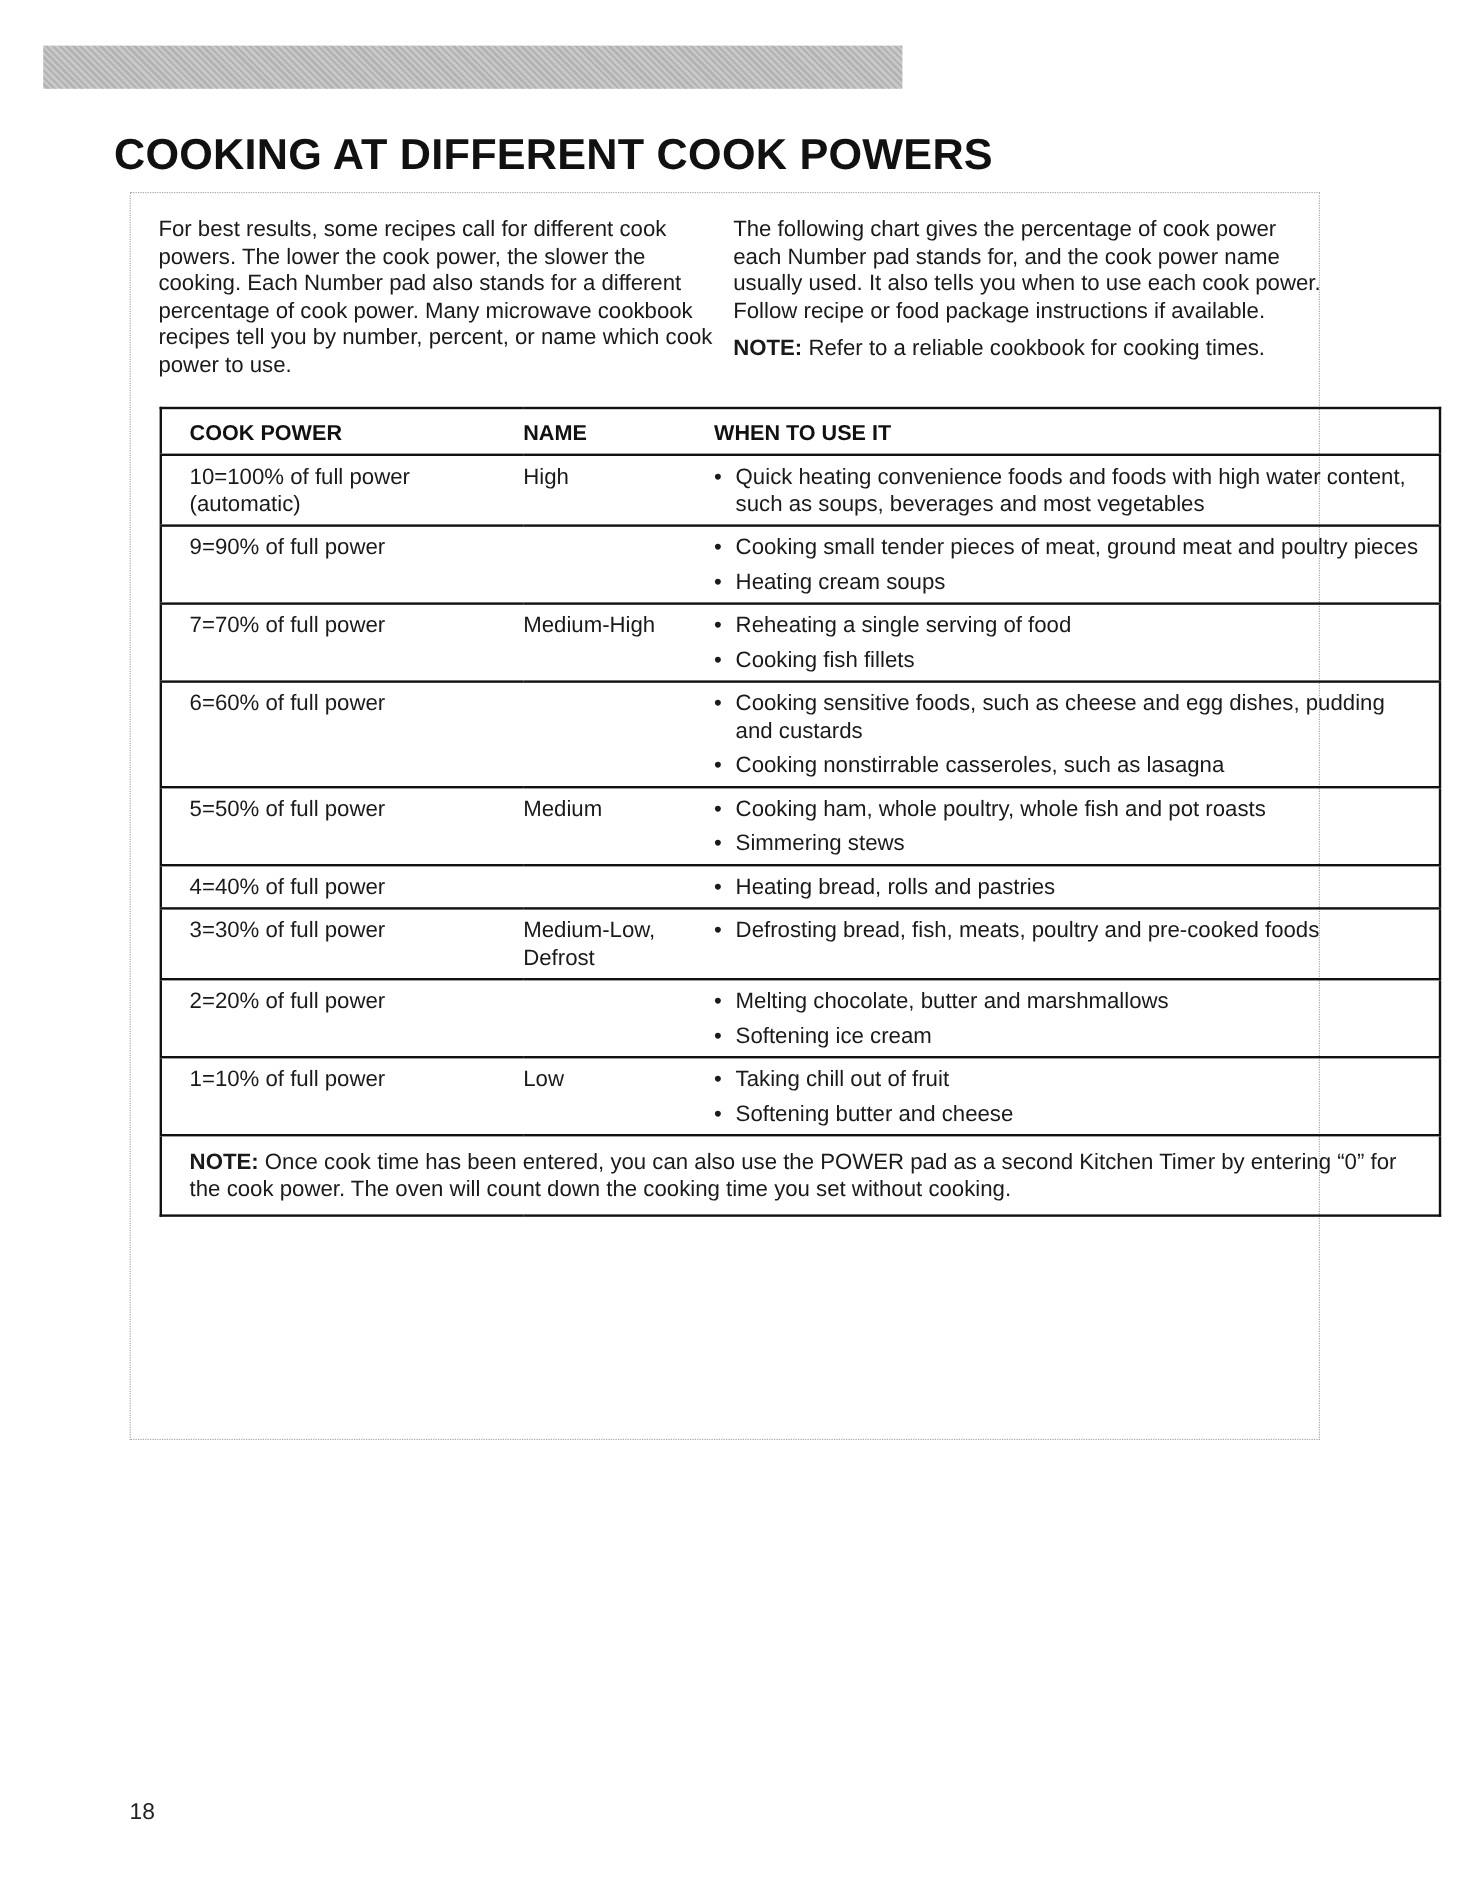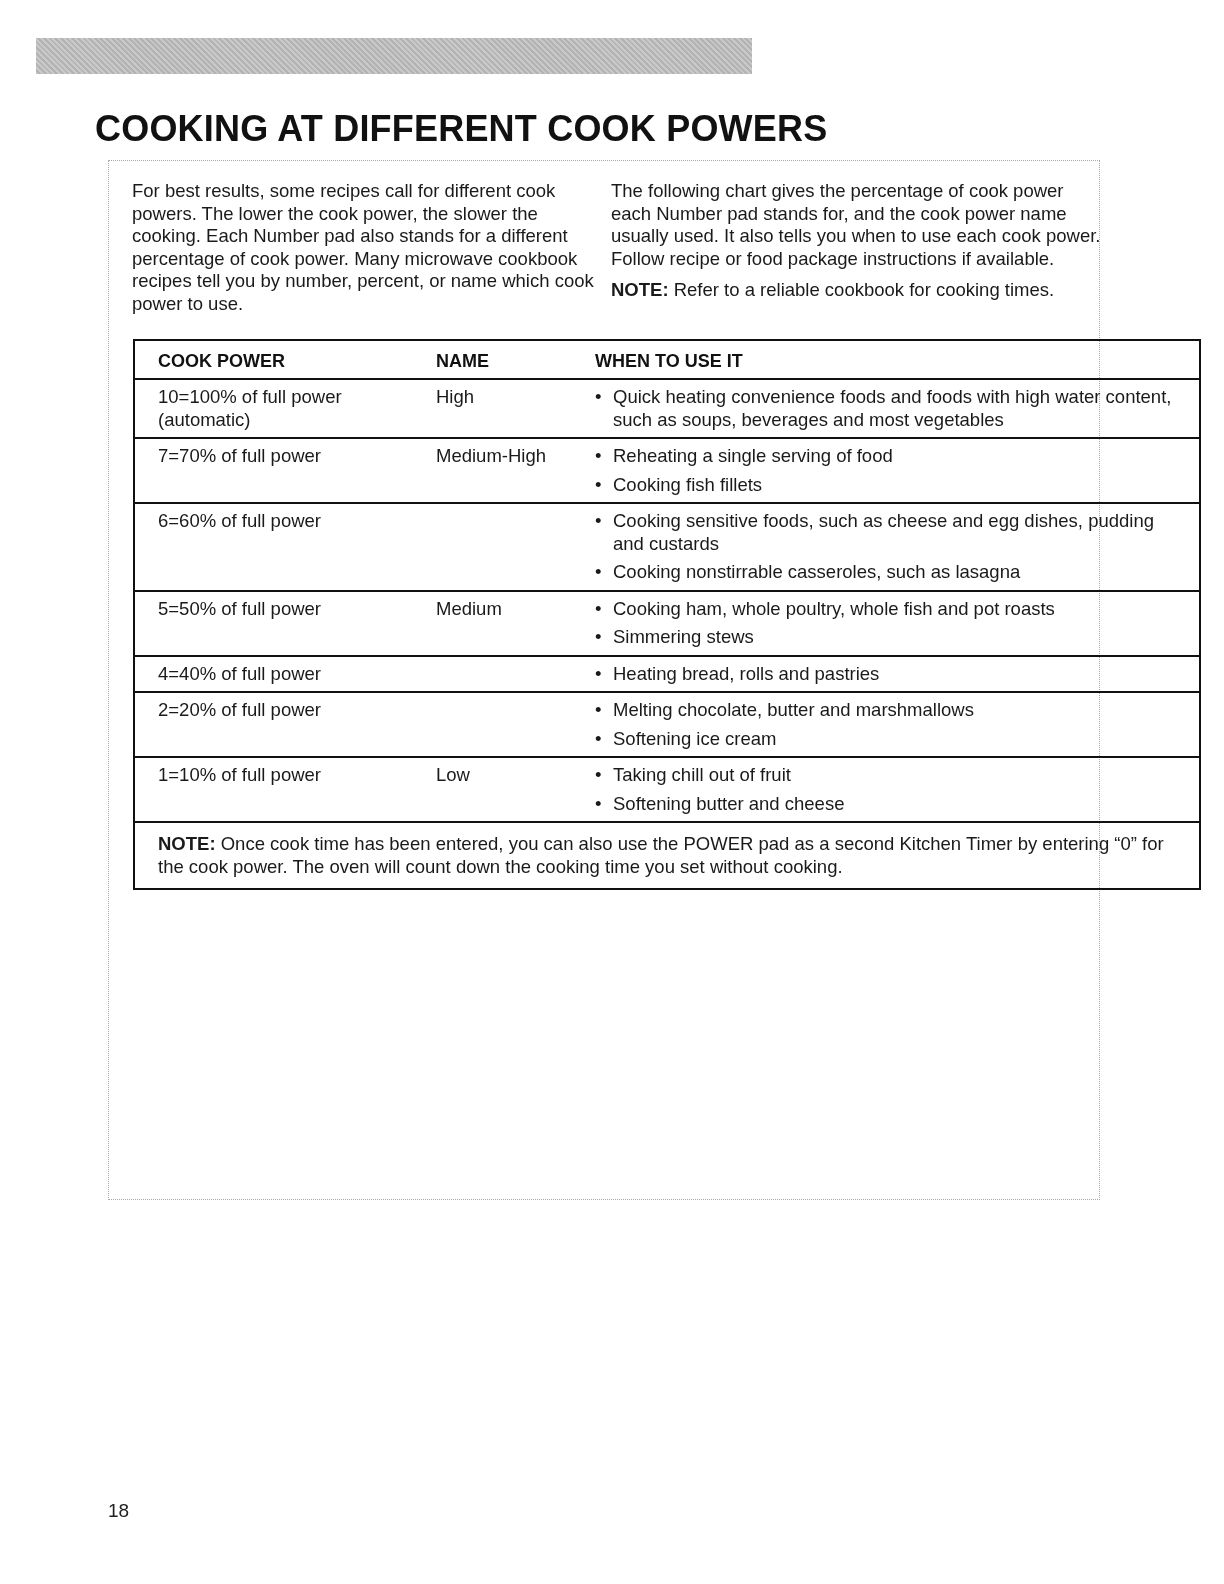--- a/index.html
+++ b/index.html
@@ -62,20 +62,32 @@
           <div>High</div>
         </td>
         <td class="c3">
           <ul class="uses">
             <li>Quick heating convenience foods and foods with high water content, such as soups, beverages and most vegetables</li>
           </ul>
         </td>
       </tr>
       <tr>
         <td class="c1">
+          <div>9=90% of full power</div>
+        </td>
+        <td class="c2"></td>
+        <td class="c3">
+          <ul class="uses">
+            <li>Cooking small tender pieces of meat, ground meat and poultry pieces</li>
+            <li>Heating cream soups</li>
+          </ul>
+        </td>
+      </tr>
+      <tr>
+        <td class="c1">
           <div>7=70% of full power</div>
         </td>
         <td class="c2">
           <div>Medium-High</div>
         </td>
         <td class="c3">
           <ul class="uses">
             <li>Reheating a single serving of food</li>
             <li>Cooking fish fillets</li>
           </ul>
@@ -113,20 +125,34 @@
         </td>
         <td class="c2"></td>
         <td class="c3">
           <ul class="uses">
             <li>Heating bread, rolls and pastries</li>
           </ul>
         </td>
       </tr>
       <tr>
         <td class="c1">
+          <div>3=30% of full power</div>
+        </td>
+        <td class="c2">
+          <div>Medium-Low,</div>
+          <div>Defrost</div>
+        </td>
+        <td class="c3">
+          <ul class="uses">
+            <li>Defrosting bread, fish, meats, poultry and pre-cooked foods</li>
+          </ul>
+        </td>
+      </tr>
+      <tr>
+        <td class="c1">
           <div>2=20% of full power</div>
         </td>
         <td class="c2"></td>
         <td class="c3">
           <ul class="uses">
             <li>Melting chocolate, butter and marshmallows</li>
             <li>Softening ice cream</li>
           </ul>
         </td>
       </tr>

